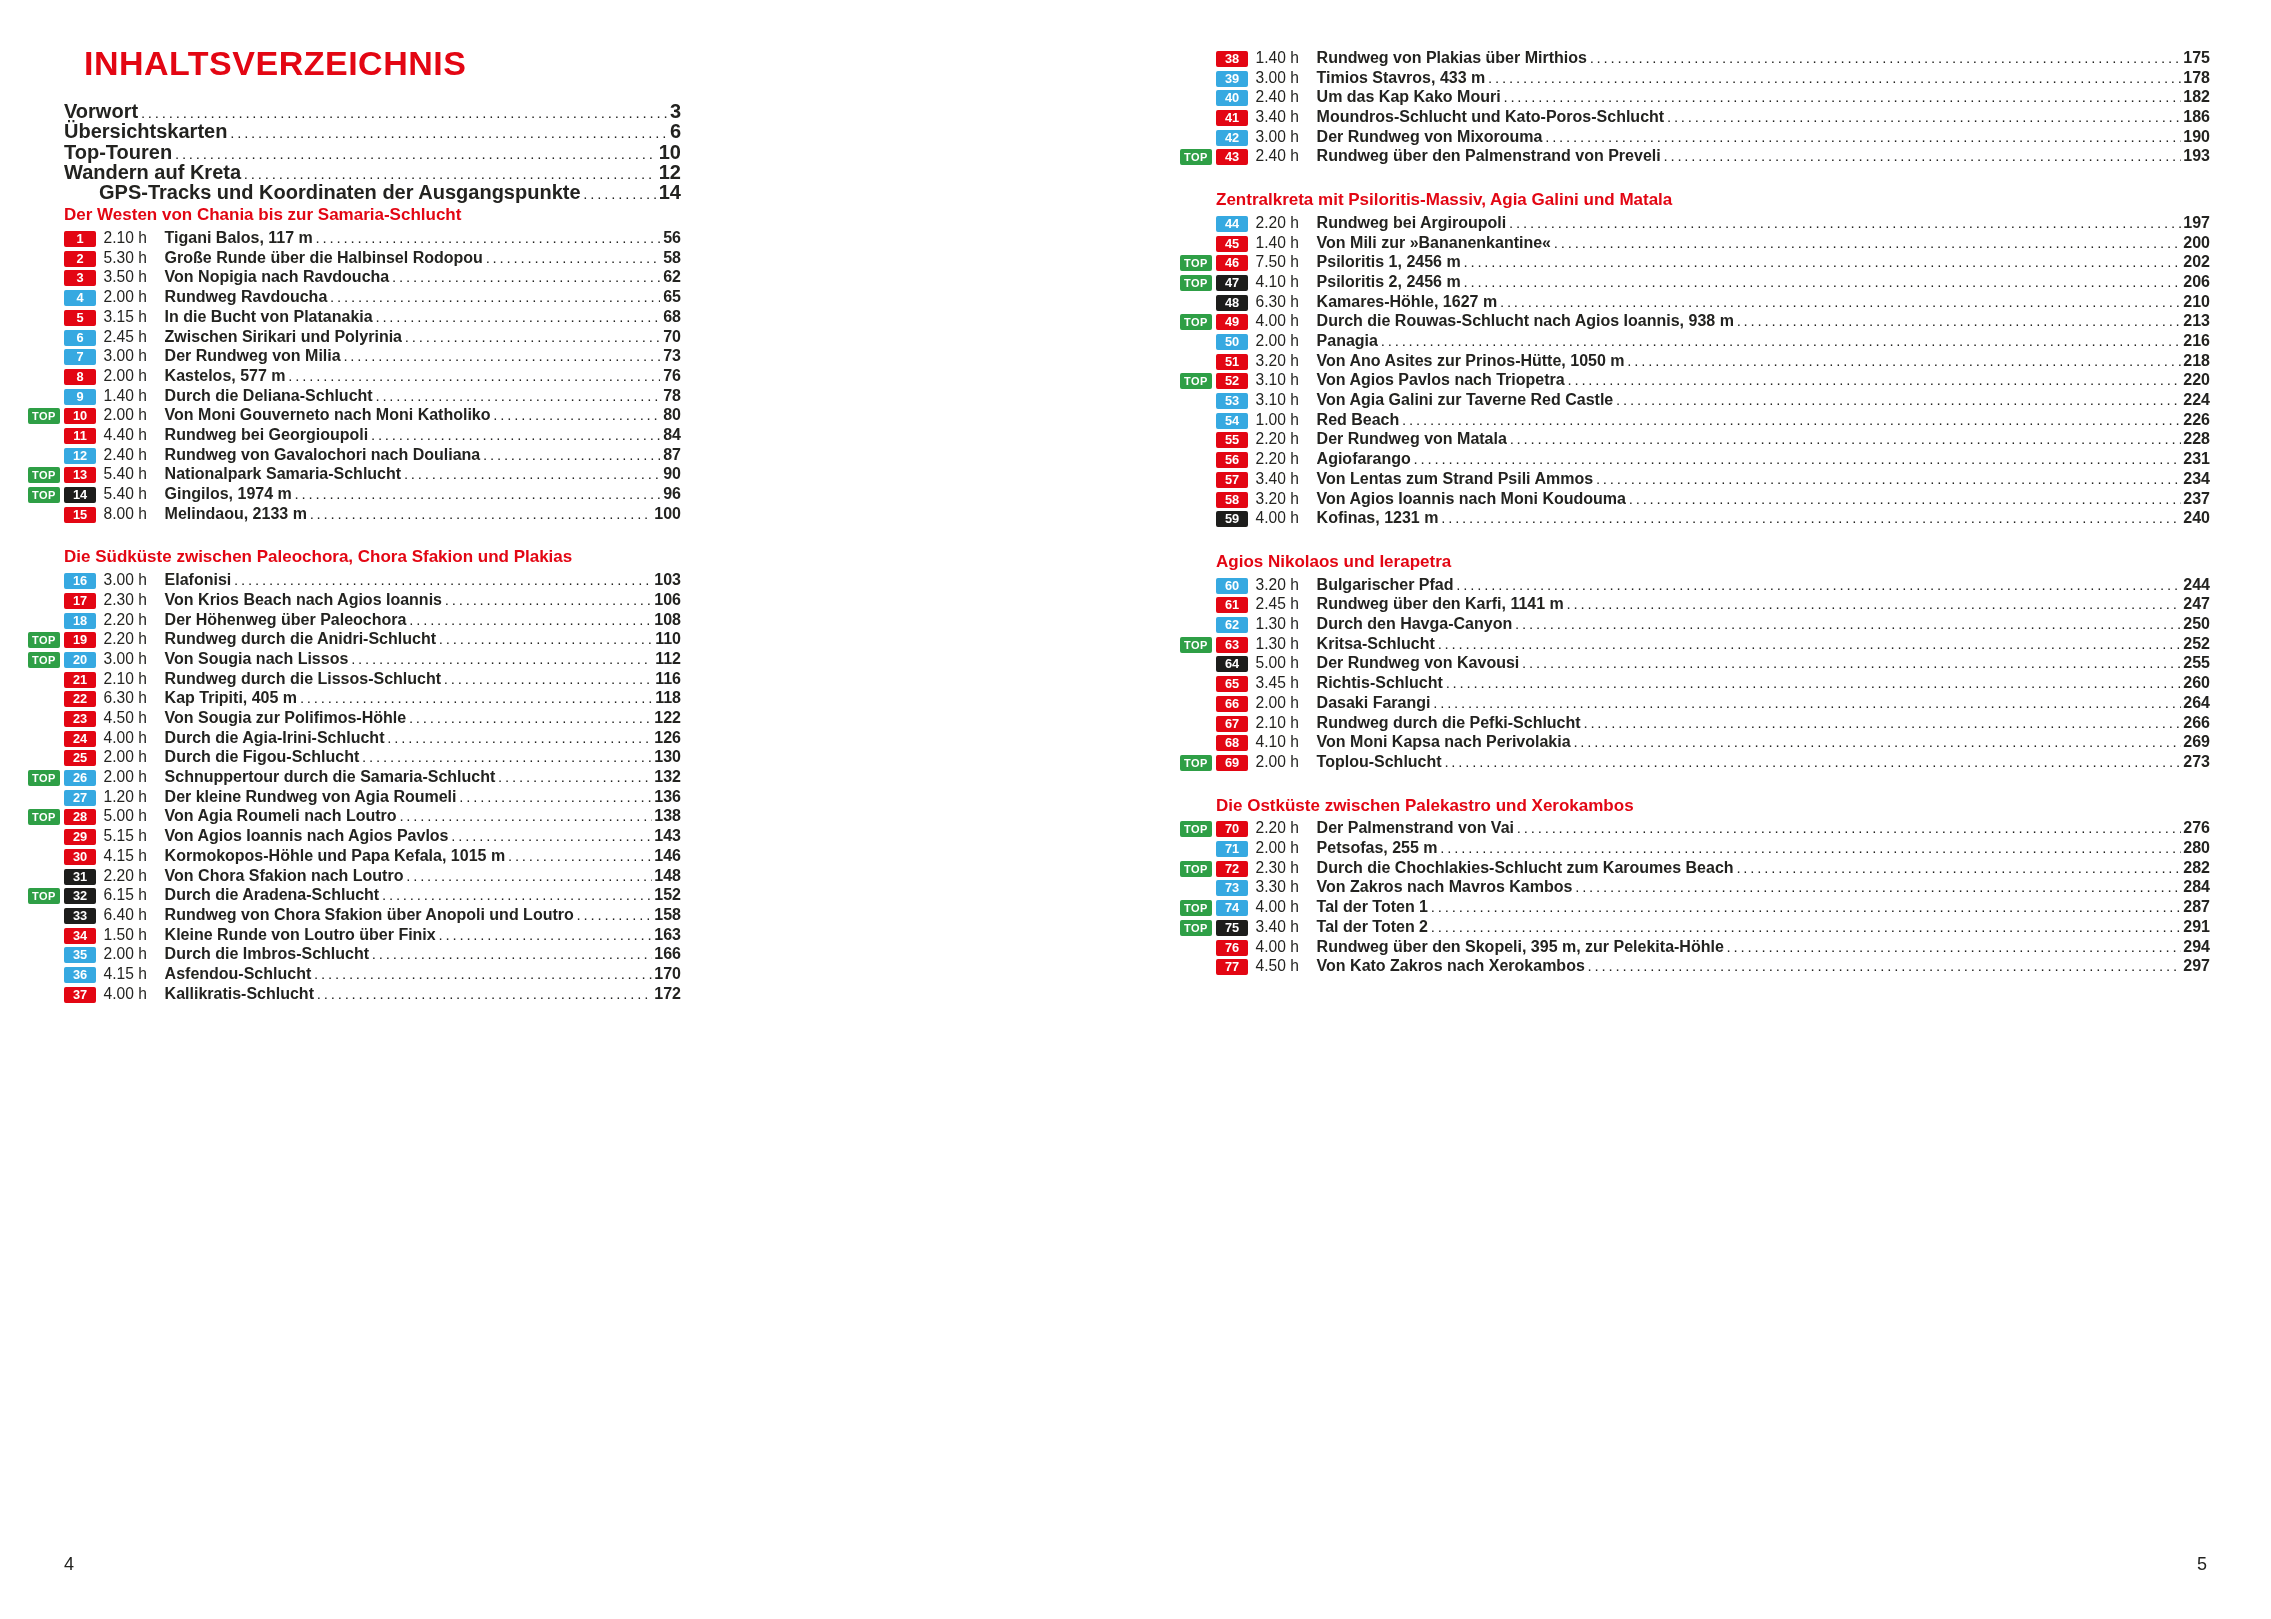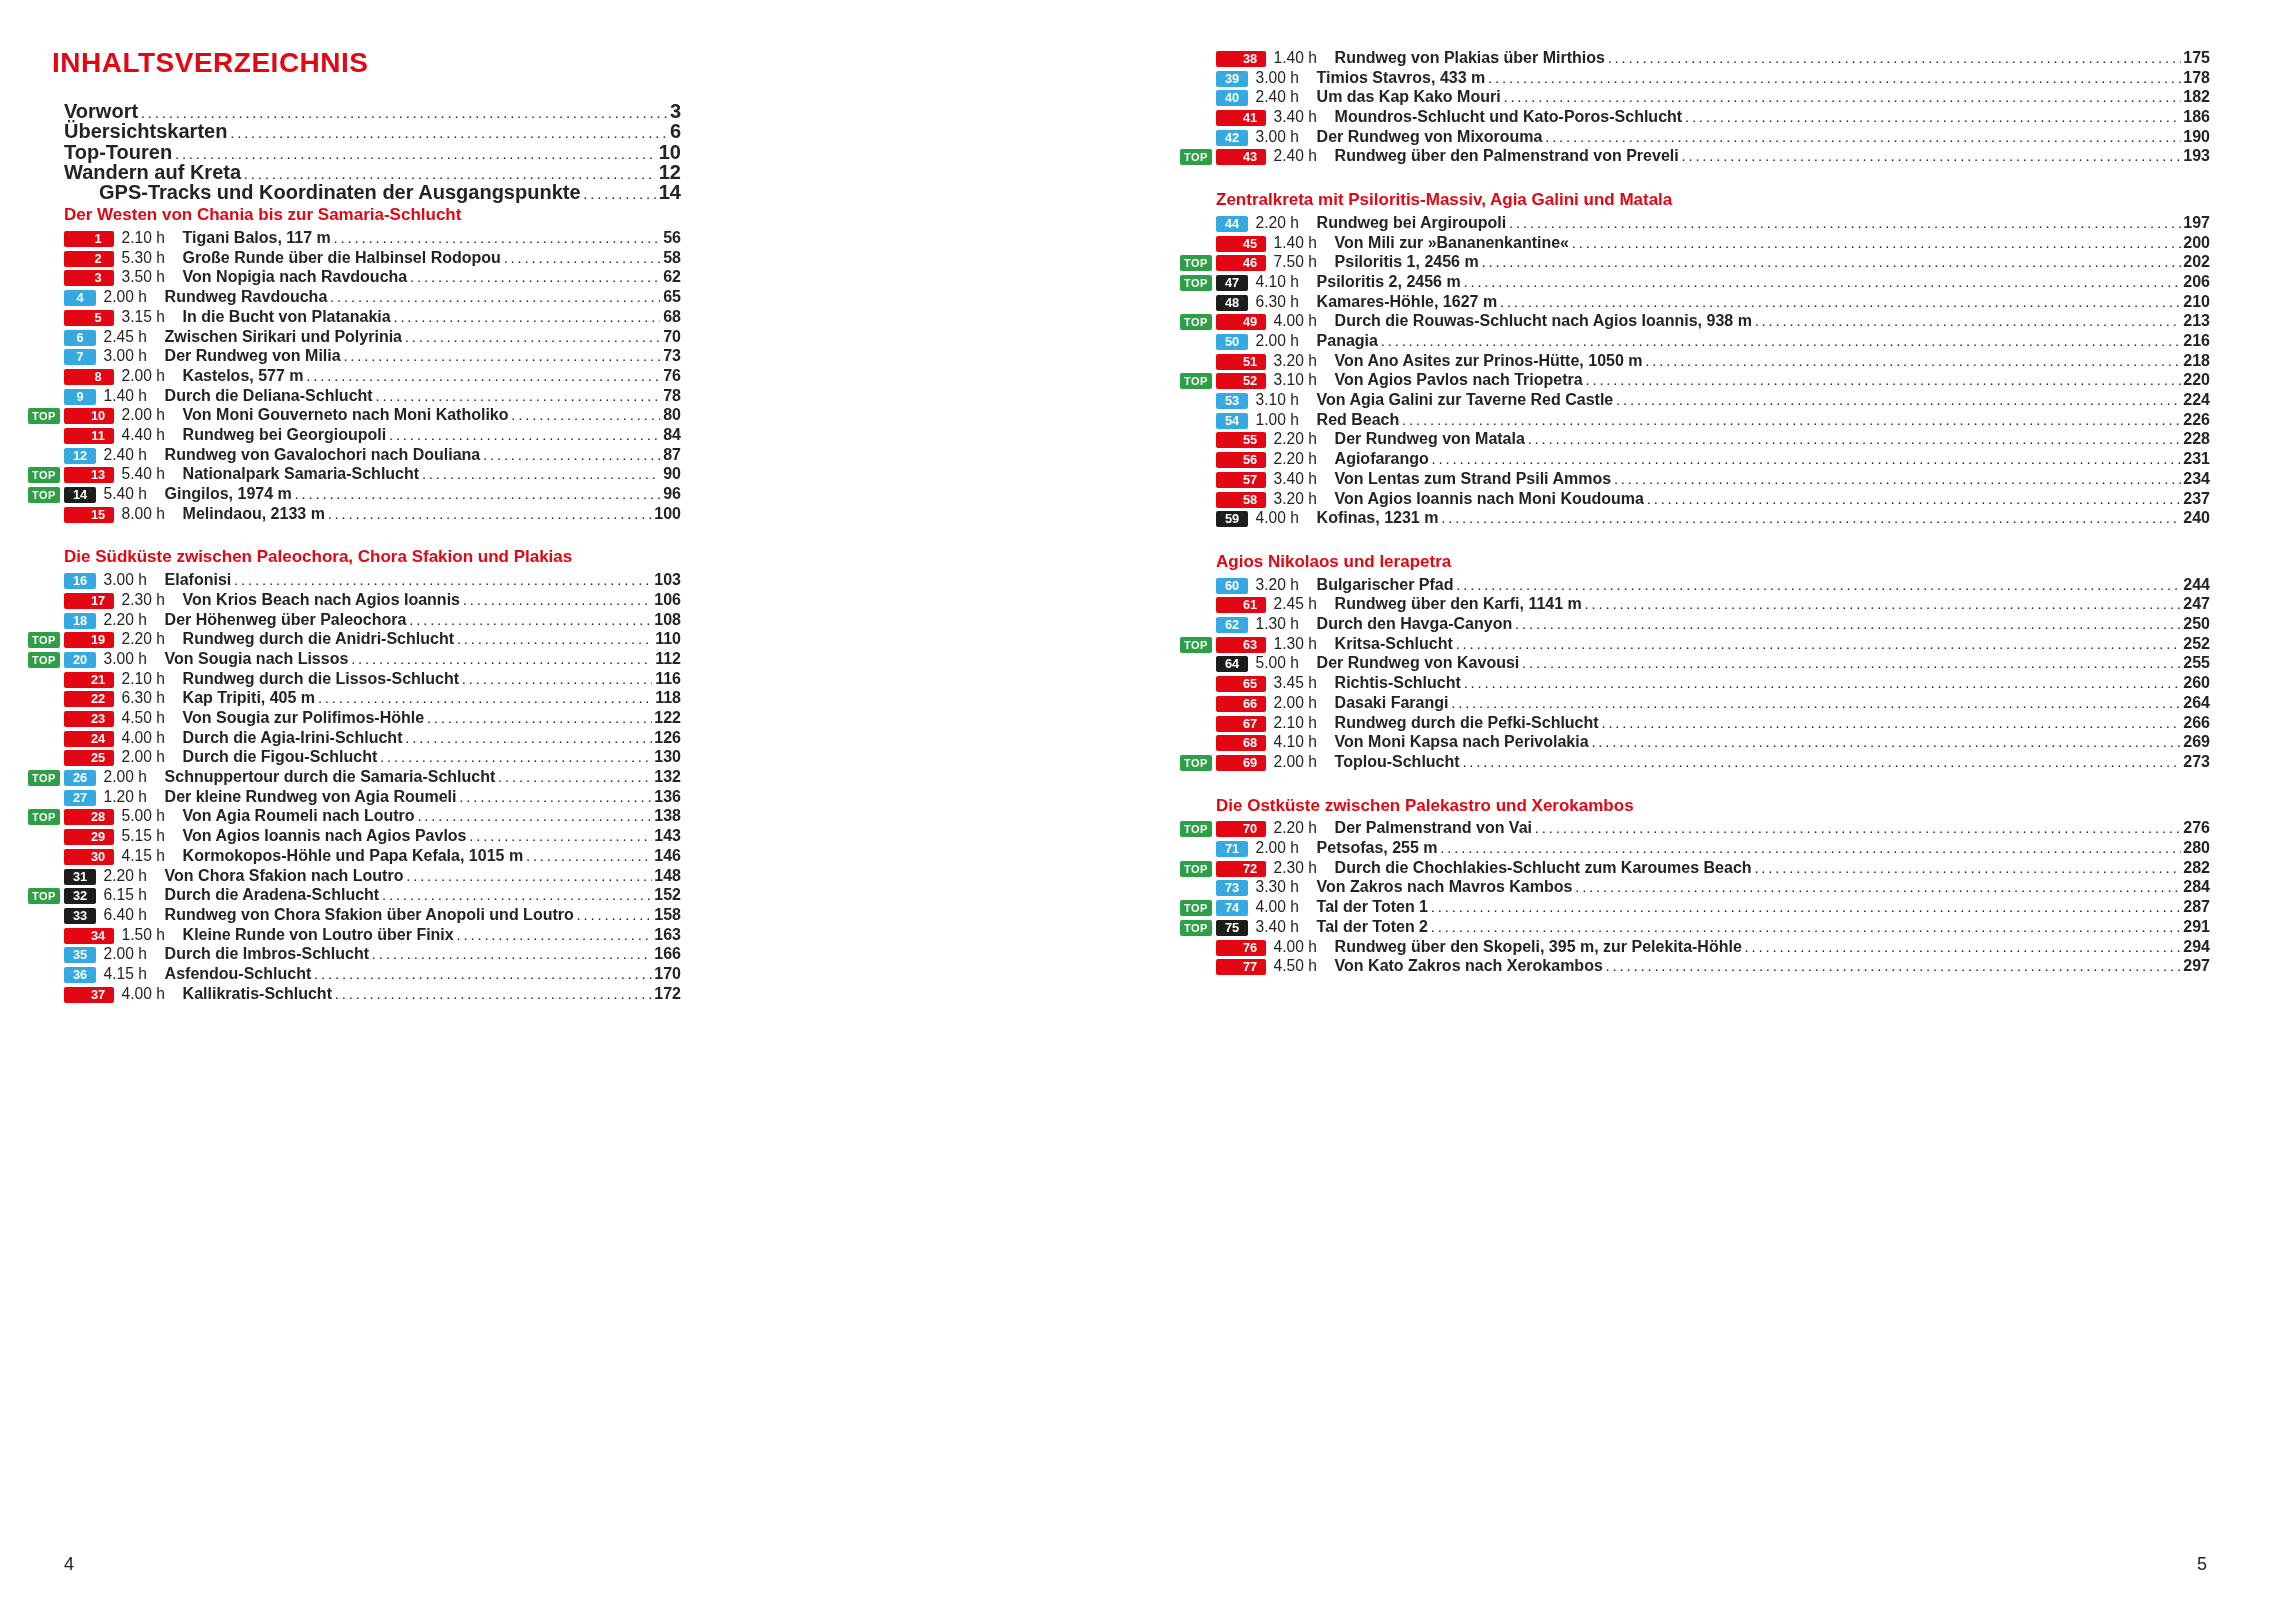--- a/index.html
+++ b/index.html
@@ -7,22 +7,22 @@
     width:2271px;height:1619px;position:relative;overflow:hidden;
     background:#ffffff;
     font-family:"Liberation Sans", sans-serif;
     color:var(--text,#232320);
   }
   .page{position:absolute;top:0;height:1619px;}
   .page-left{left:28px;width:653px;padding-top:47px;}
   .page-right{left:1180px;width:1030px;padding-top:49px;}
 
   .toc-title{
-    margin:0 0 21px 24px;
-    font-size:28px;line-height:32px;font-weight:bold;
+    margin:0 0 21px 56px;
+    font-size:34px;line-height:32px;font-weight:bold;
     color:var(--red,#e30613);letter-spacing:0.5px;
   }
 
   .front-matter{margin-left:36px;margin-bottom:3.8px;}
   .front-row{
     display:flex;align-items:baseline;height:20.3px;
     font-size:20px;font-weight:bold;color:var(--text,#232320);
   }
   .front-row.indent{padding-left:35px;}
   .fm-label{flex:0 0 auto;white-space:nowrap;}
@@ -44,21 +44,21 @@
     display:block;width:32px;height:16px;line-height:16px;
     background:var(--green,#2e9f46);color:#fff;
     font-size:11px;font-weight:bold;text-align:center;
     border-radius:1.9px;letter-spacing:0.5px;
   }
   .top-badge.invisible{visibility:hidden;}
   .num-badge{
     flex:0 0 32px;height:16px;line-height:16px;text-align:center;
     color:#fff;font-weight:bold;font-size:12.8px;border-radius:1.9px;
   }
-  .num-badge.red{background:var(--red,#e30613);padding-left:18px;}
+  .num-badge.red{background:var(--red,#e30613);}
   .num-badge.blue{background:var(--blue,#36a9e1);}
   .num-badge.black{background:var(--black,#1d1d1b);}
   .time{flex:0 0 61px;padding-left:7.6px;font-size:15.6px;font-weight:normal;white-space:nowrap;}
   .title{flex:0 0 auto;font-weight:bold;white-space:nowrap;}
   .leader{flex:1 1 auto;min-width:5.7px;overflow:hidden;white-space:nowrap;margin:0 2.8px;}
   .leader::after{
     content:"........................................................................................................................................................................................................";
     letter-spacing:2.8px;font-size:15px;font-weight:normal;color:var(--text,#232320);
   }
   .pagenum{flex:0 0 auto;font-weight:bold;white-space:nowrap;}

